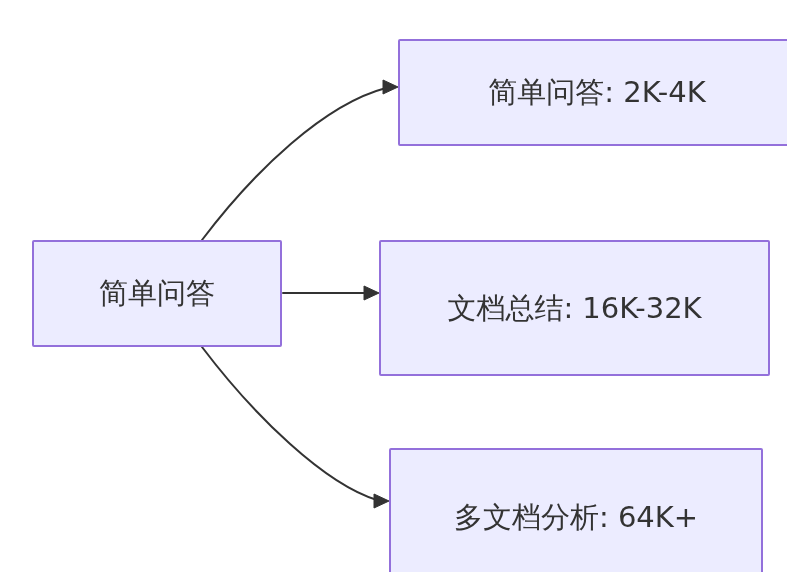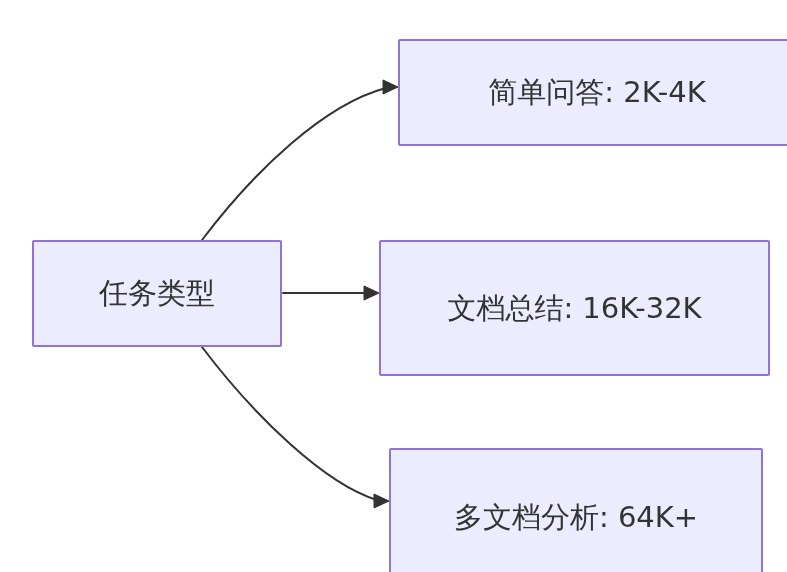--- a/index.html
+++ b/index.html
@@ -70,21 +70,21 @@
       <polygon class="arrow-head" points="379,293 364,286 364,300"></polygon>
     </g>
 
     <g>
       <path class="edge-line" d="M 202 347 C 255 417, 325 484, 377 500"></path>
       <polygon class="arrow-head" points="389,501 374,494 374,508"></polygon>
     </g>
   </svg>
 
   <div class="node node-task-type">
-    <span>任务类型</span>
+    <span>简单问答</span>
   </div>
 
   <div class="node node-simple-qa">
     <span>简单问答: 2K-4K</span>
   </div>
 
   <div class="node node-doc-summary">
     <span>文档总结: 16K-32K</span>
   </div>
 

